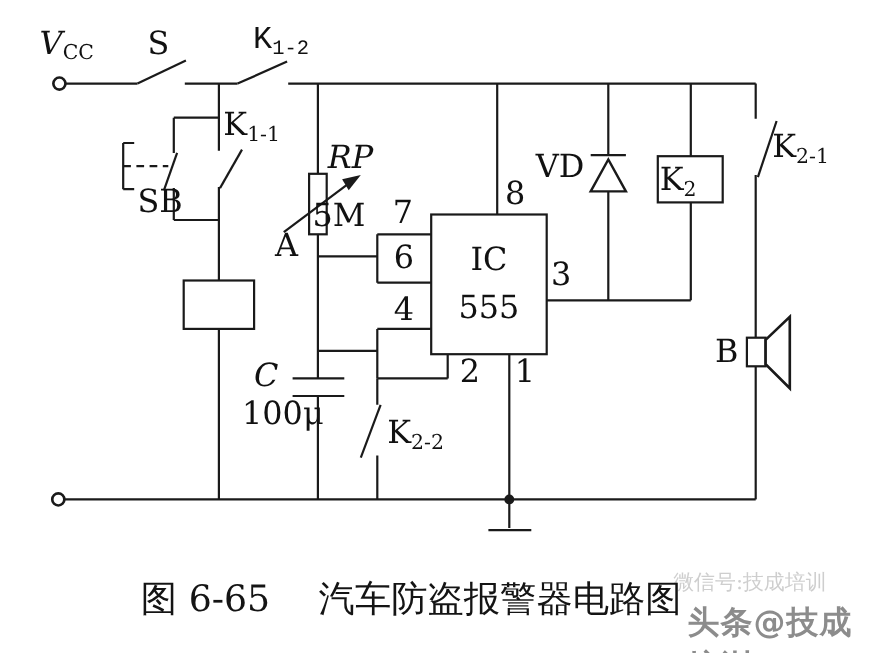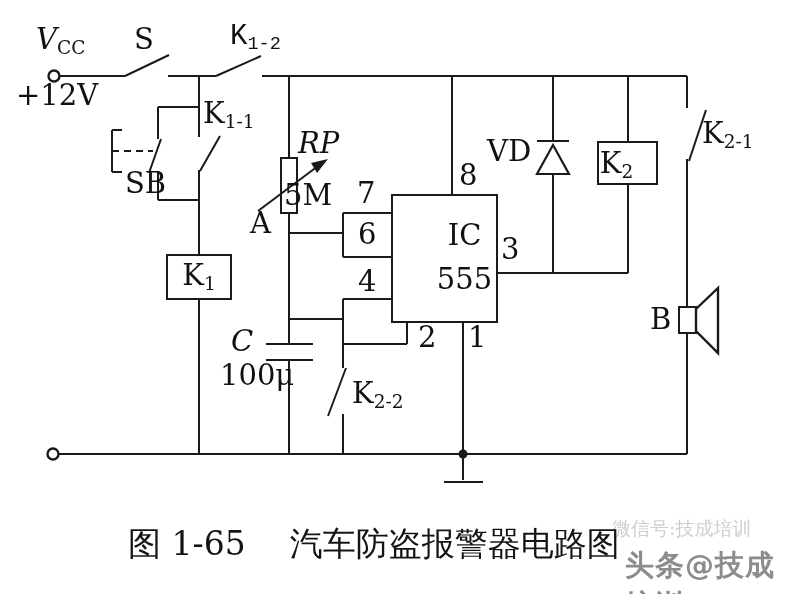--- a/index.html
+++ b/index.html
@@ -126,54 +126,52 @@
     </g>
 
     <g>
       <path d="M687 333 V454"></path>
       <rect x="679" y="307" width="17" height="26" stroke-width="2.4"></rect>
       <polygon points="696,309 718,288 718,353 696,331" fill="#fff" stroke="#1a1a1a" stroke-width="2.4"></polygon>
     </g>
   </svg>
 
   <div class="lbl" style="left:36px;top:24px;"><span class="it">V</span><span class="sub">CC</span></div>
-  <div class="lbl" style="left:16px;top:80px;">+12V</div>
   <div class="lbl" style="left:134px;top:24px;">S</div>
   <div class="lbl" style="left:230px;top:22px;font-family:Liberation Mono, monospace;"><span>K</span><span class="sub">1-2</span></div>
   <div class="lbl" style="left:203px;top:98px;"><span>K</span><span class="sub">1-1</span></div>
   <div class="lbl" style="left:125px;top:168px;">SB</div>
-  <div class="lbl boxlbl" style="left:167px;top:260px;width:64px;"><span>K</span><span class="sub">1</span></div>
 
   <div class="lbl it" style="left:298px;top:128px;">RP</div>
   <div class="lbl" style="left:284px;top:180px;">5M</div>
   <div class="lbl" style="left:250px;top:208px;">A</div>
 
   <div class="lbl" style="left:357px;top:178px;">7</div>
   <div class="lbl" style="left:358px;top:219px;">6</div>
   <div class="lbl" style="left:358px;top:266px;">4</div>
   <div class="lbl" style="left:459px;top:160px;">8</div>
   <div class="lbl" style="left:501px;top:234px;">3</div>
   <div class="lbl" style="left:418px;top:322px;">2</div>
   <div class="lbl" style="left:468px;top:322px;">1</div>
 
-  <div class="icbox" style="left:392px;top:214px;width:105px;margin-left:20px;">
+  <div class="icbox" style="left:392px;top:214px;width:105px;">
     <div>IC</div>
     <div>555</div>
   </div>
 
   <div class="lbl" style="left:487px;top:136px;">VD</div>
   <div class="lbl boxlbl" style="left:598px;top:148px;width:37px;"><span>K</span><span class="sub">2</span></div>
   <div class="lbl" style="left:702px;top:118px;"><span>K</span><span class="sub">2-1</span></div>
 
   <div class="lbl it" style="left:231px;top:326px;">C</div>
   <div class="lbl" style="left:220px;top:360px;">100μ</div>
   <div class="lbl" style="left:352px;top:378px;"><span>K</span><span class="sub">2-2</span></div>
 
   <div class="lbl" style="left:650px;top:304px;">B</div>
 
   <div class="wm1" style="left:612px;top:516px;">微信号:技成培训</div>
   <div class="caption" style="left:128px;top:522px;">
-    <span>图 1-65</span>
+    <span>图 6-65</span>
     <span>汽车防盗报警器电路图</span>
   </div>
   <div class="wm2" style="left:625px;top:546px;">头条@技成培训</div>
 
 </div>
 
 </body></html>

